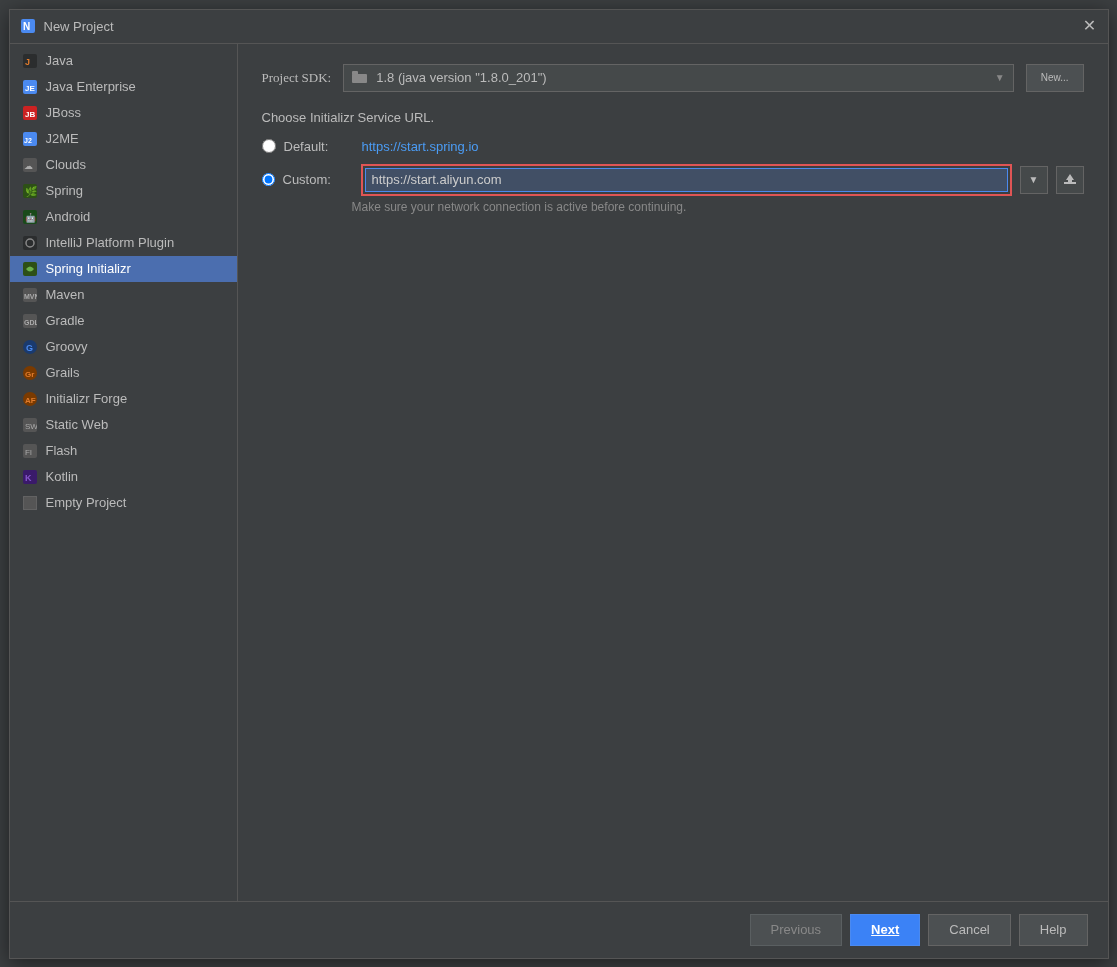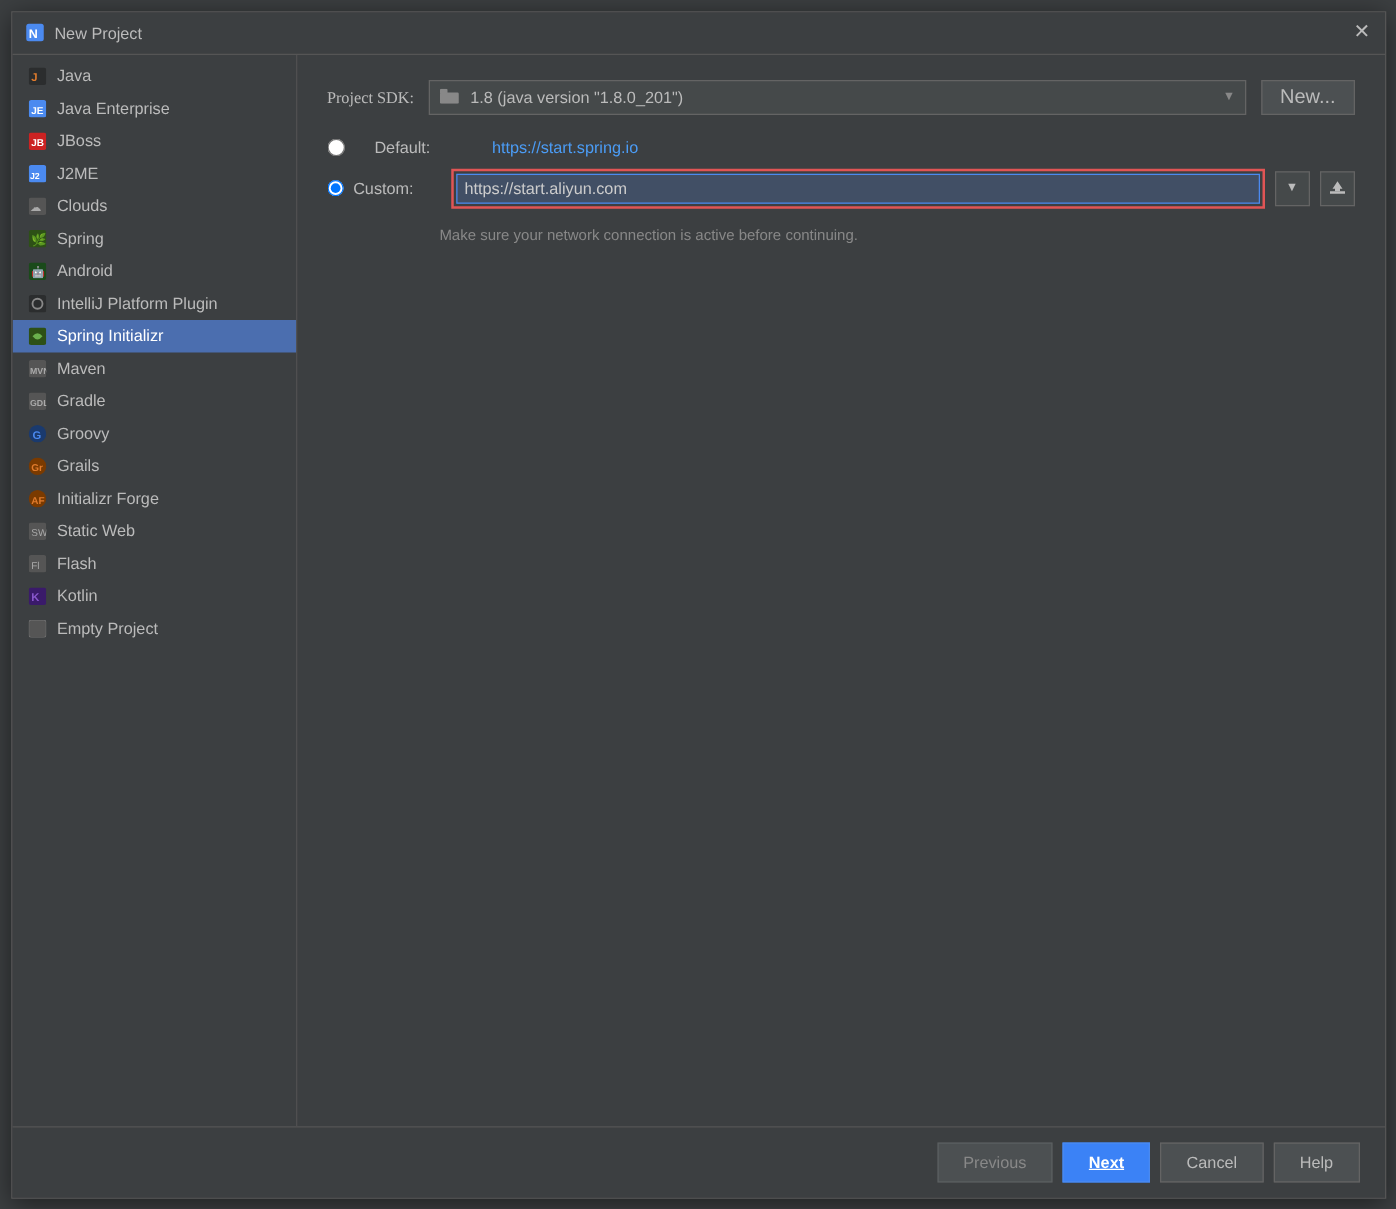--- a/index.html
+++ b/index.html
@@ -130,32 +130,32 @@
       font-size: 10px;
       color: #888;
     }
     .new-btn {
       background: #4c5052;
       border: 1px solid #646464;
       color: #bbb;
       padding: 3px 14px;
       height: 28px;
       cursor: pointer;
-      font-size: 16px;
+      font-size: 10px;
       white-space: nowrap;
     }
     .choose-label {
       color: #bbb;
       font-size: 13px;
       margin-bottom: 14px;
     }
     .radio-row {
       display: flex;
-      align-items: flex-end;
-      gap: 24px;
+      align-items: center;
+      gap: 8px;
       margin-bottom: 10px;
     }
     .radio-row input[type="radio"] {
       accent-color: #4b8af0;
       width: 14px;
       height: 14px;
       cursor: pointer;
     }
     .radio-label {
       color: #bbb;
@@ -164,21 +164,20 @@
     }
     .default-url {
       color: #4b9cf5;
       font-size: 13px;
       text-decoration: none;
     }
     .custom-row {
       display: flex;
       align-items: center;
       gap: 8px;
-      margin-bottom: 10px;
     }
     .custom-input-wrapper {
       border: 2px solid #e05555;
       padding: 2px;
       display: flex;
       flex: 1;
       align-items: center;
     }
     .custom-input {
       flex: 1;
@@ -473,20 +472,21 @@
                 <rect x="0" y="3" width="15" height="9" rx="1" fill="#888"></rect>
                 <rect x="0" y="0" width="6" height="4" rx="1" fill="#888"></rect>
               </svg>
           </span>
           <span class="sdk-dropdown-text">1.8  (java version "1.8.0_201")</span>
           <span class="sdk-dropdown-arrow">▼</span>
         </div>
         <button class="new-btn">New...</button>
       </div>
 
+      <div class="choose-label">Choose Initializr Service URL.</div>
 
       <div class="radio-row">
         <input type="radio" name="initializr-url" id="radio-default" style="">
         <label class="radio-label" for="radio-default">Default:</label>
         <a class="default-url" href="#">https://start.spring.io</a>
       </div>
 
       <div class="custom-row">
         <input type="radio" name="initializr-url" id="radio-custom" checked="" style="">
         <label class="radio-label" for="radio-custom">Custom:</label>

